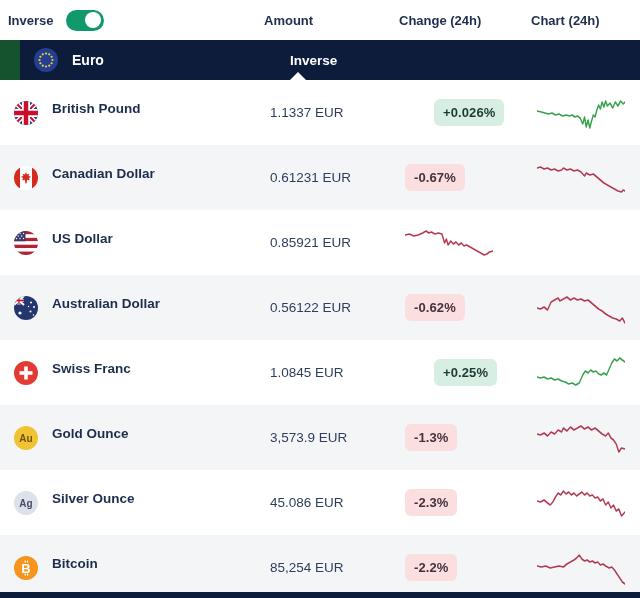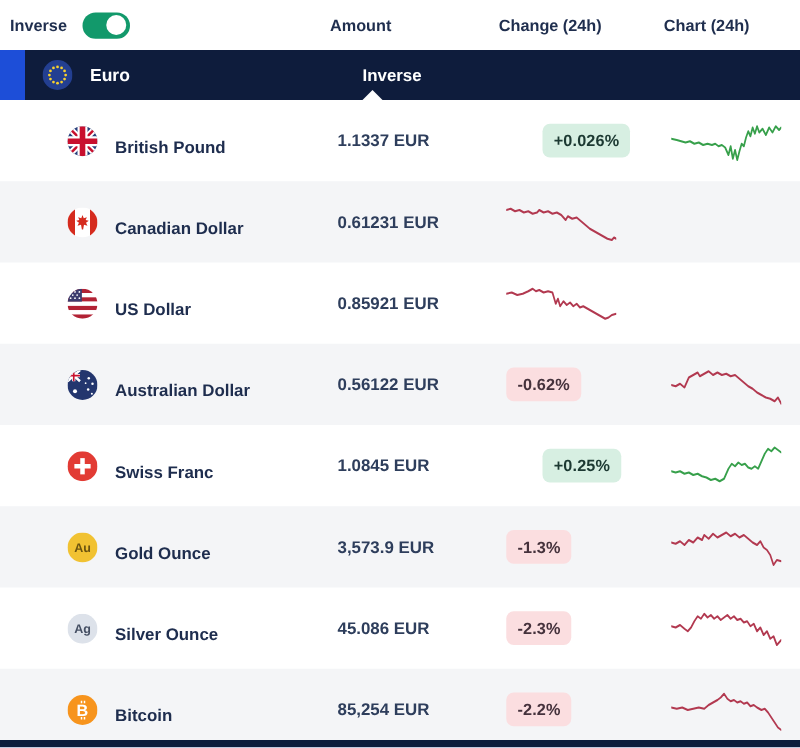--- a/index.html
+++ b/index.html
@@ -1,19 +1,19 @@
 <!DOCTYPE html>
 <html><head>
 <meta charset="utf-8">
 <style>
   * { margin:0; padding:0; box-sizing:border-box; }
   html,body { background:#fff; }
   body { font-family:"Liberation Sans", sans-serif; }
   .app {
-    position:relative; width:640px; height:598px; background:#1d4ed8; overflow:hidden;
+    position:relative; width:640px; height:598px; background:#14532d; overflow:hidden;
   }
   .grid-cols {
     display:grid;
     grid-template-columns:256px 135px 132px 1fr;
     align-items:center;
   }
   
   .toolbar { height:40px; padding-left:8px; background:#fff; }
   .toolbar .cell-name { display:flex; align-items:center; gap:12px; }
   .toolbar-label { font-size:13px; font-weight:600; color:#1f2e4e; }
@@ -34,23 +34,23 @@
   .caret {
     position:absolute; bottom:0; left:270px;
     width:0; height:0;
     border-left:8px solid transparent; border-right:8px solid transparent;
     border-bottom:8px solid #fdfdfd;
   }
   
   .rows { background:#fff; }
   .row { height:65px; padding-left:14px; cursor:pointer; }
   .row:nth-child(even) { background:#f4f5f7; }
-  .row .cell-name { display:flex; align-items:flex-end; gap:14px;margin-left:40px; }
+  .row .cell-name { display:flex; align-items:flex-start; gap:14px; }
   .row-label { font-size:13.5px; font-weight:600; color:#1e2d4e; }
-  .row-amount { font-size:13.5px; font-weight:700; color:#2e3e5c; }
+  .row-amount { font-size:13.5px; font-weight:400; color:#2e3e5c; }
   .icon { width:24px; height:24px; flex:0 0 24px; display:block; }
   .icon svg { display:block; width:24px; height:24px; }
   .badge {
     display:inline-block; padding:6px 9px; border-radius:6px;
     font-size:13px; font-weight:600; letter-spacing:0.1px;
   }
   .badge.up   { background:#d7efe2; color:#1c3932;margin-left:29px; }
   .badge.down { background:#fbdee0; color:#45323c; }
   .spark { display:block; }
   
@@ -143,20 +143,21 @@
                 <rect width="24" height="24" fill="#fff"></rect>
     <rect x="0" y="0" width="6" height="24" fill="#d52b1e"></rect>
                 <rect x="18" y="0" width="6" height="24" fill="#d52b1e"></rect>
     <path fill="#d52b1e" d="M12 6 L13 8.5 L15.5 7.8 L14.5 10 L17 10.5 L14.8 12.2 L16 14.5 L13.2 13.8 L12.5 17.5 L11.5 17.5 L10.8 13.8 L8 14.5 L9.2 12.2 L7 10.5 L9.5 10 L8.5 7.8 L11 8.5 Z"></path>
               </g>
             </svg>
           </span>
         <span class="row-label">Canadian Dollar</span>
       </div>
       <div class="row-amount">0.61231 EUR</div>
+      <div><span class="badge down">-0.67%</span></div>
       <div>
           <svg class="spark" width="88" height="40" viewBox="0 0 100 40" preserveAspectRatio="none">
             <polyline points="0,10 4,9 8,11 12,10 16,12 20,11 24,13 28,12 30,10 34,12 38,11 42,13 46,12 50,14 54,18 56,15 60,17 64,16 68,19 72,22 76,25 80,27 84,29 88,31 92,33 96,34 98,32 100,33" fill="none" stroke="#b23950" stroke-width="1.6" stroke-linejoin="round" stroke-linecap="round"></polyline>
           </svg>
         </div>
     </div>
 
     <div class="row grid-cols">
       <div class="cell-name">
         <span class="icon">

